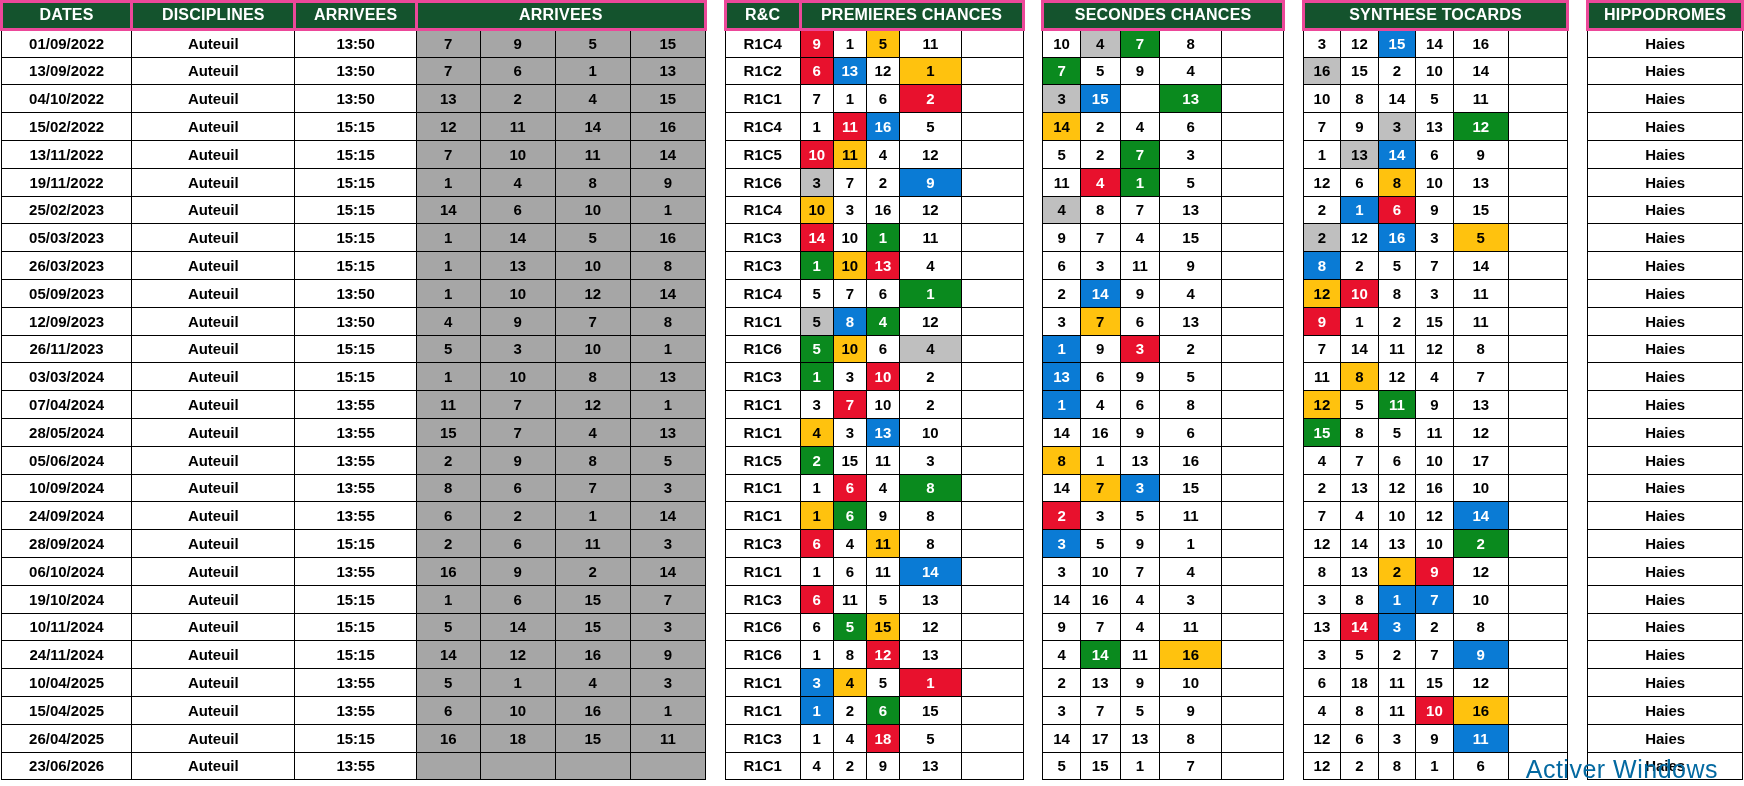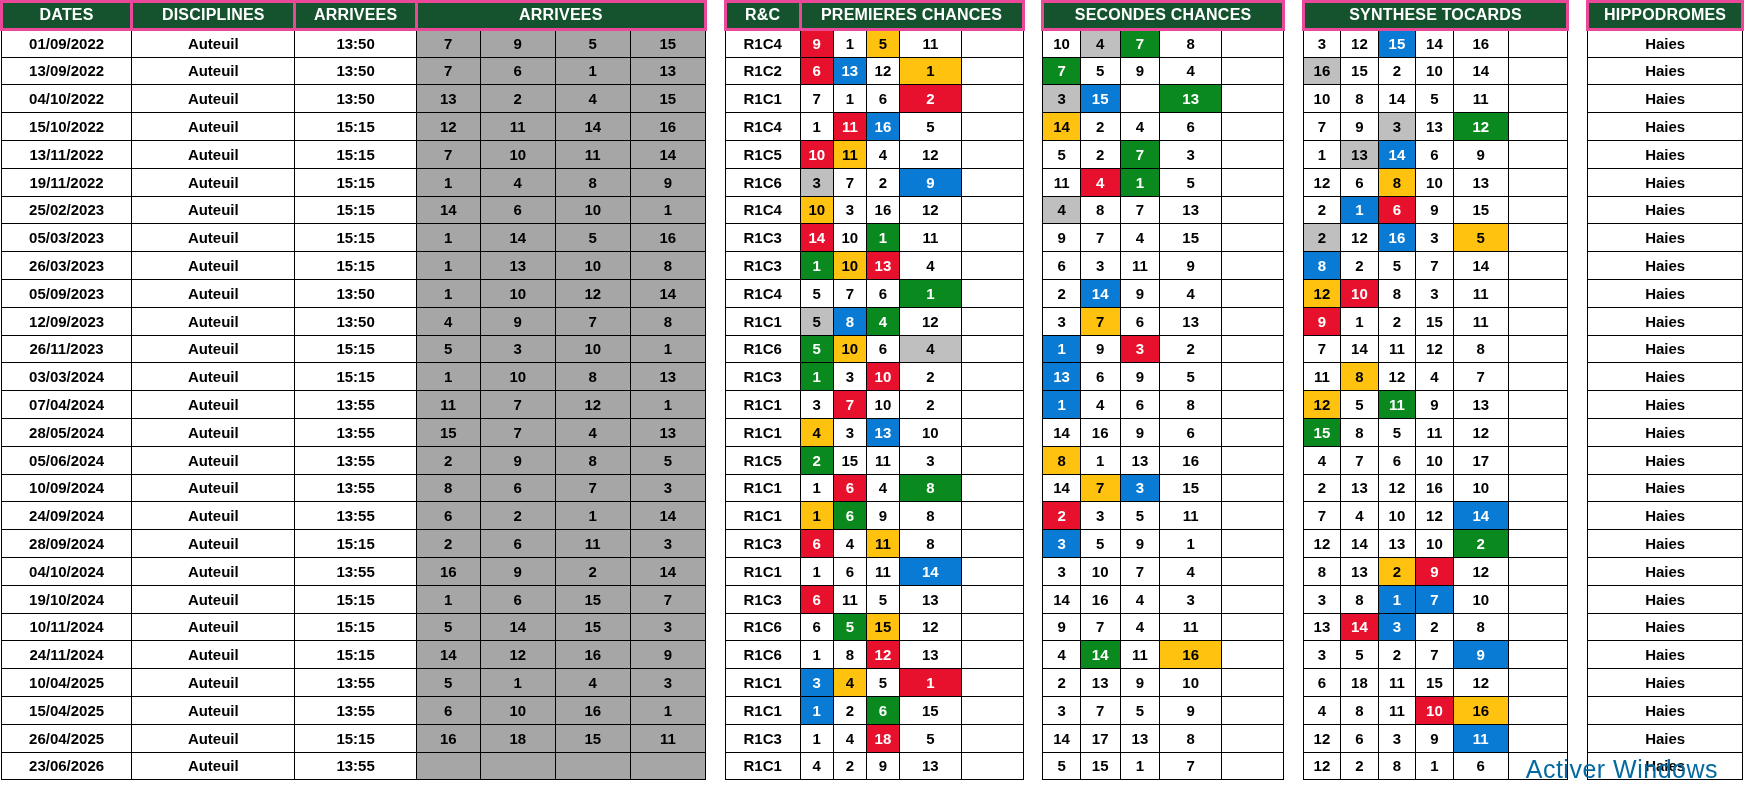--- a/index.html
+++ b/index.html
@@ -161,21 +161,21 @@
           <td class="c-white">10</td>
           <td class="c-white">8</td>
           <td class="c-white">14</td>
           <td class="c-white">5</td>
           <td class="c-white">11</td>
           <td></td>
           <td class="gap"></td>
           <td>Haies</td>
         </tr>
         <tr>
-          <td>15/10/2022</td>
+          <td>15/02/2022</td>
           <td>Auteuil</td>
           <td>15:15</td>
           <td class="arr">12</td>
           <td class="arr">11</td>
           <td class="arr">14</td>
           <td class="arr">16</td>
           <td class="gap"></td>
           <td>R1C4</td>
           <td class="c-white">1</td>
           <td class="c-red">11</td>
@@ -657,21 +657,21 @@
           <td class="c-white">12</td>
           <td class="c-white">14</td>
           <td class="c-white">13</td>
           <td class="c-white">10</td>
           <td class="c-green">2</td>
           <td></td>
           <td class="gap"></td>
           <td>Haies</td>
         </tr>
         <tr>
-          <td>04/10/2024</td>
+          <td>06/10/2024</td>
           <td>Auteuil</td>
           <td>13:55</td>
           <td class="arr">16</td>
           <td class="arr">9</td>
           <td class="arr">2</td>
           <td class="arr">14</td>
           <td class="gap"></td>
           <td>R1C1</td>
           <td class="c-white">1</td>
           <td class="c-white">6</td>

